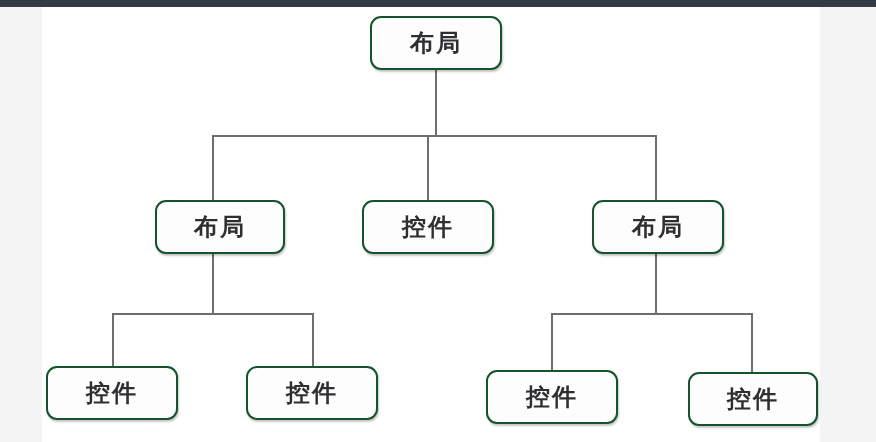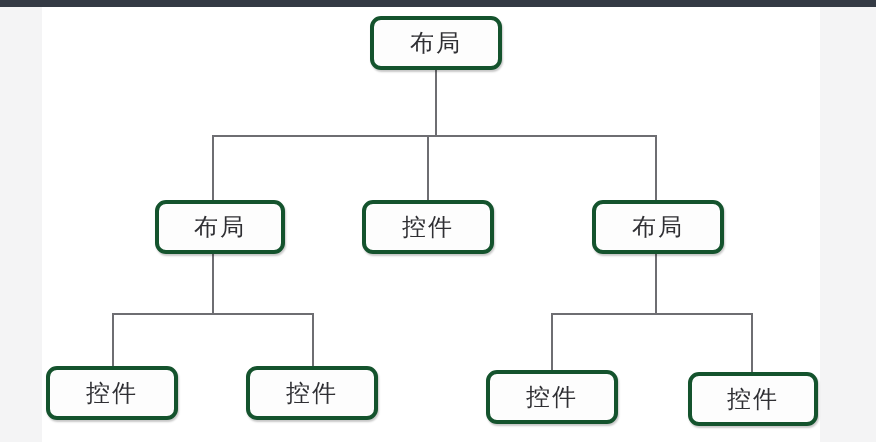--- a/index.html
+++ b/index.html
@@ -53,27 +53,28 @@
     z-index: 1;
   }
   .line.v { width: 2px; }
   .line.h { height: 2px; }
 
   
   .node {
     position: absolute;
     box-sizing: border-box;
     background: #fdfdfd;
-    border: 4px solid #14532d;
+    border: 2px solid #14532d;
     border-radius: 11px;
     box-shadow: 1px 2px 2px rgba(0,0,0,0.22);
     display: flex;
     align-items: center;
     justify-content: center;
     z-index: 3;
+    font-weight: bold;
   }
   .node .label {
     font-size: 24px;
     color: #2f2f33;
     letter-spacing: 2px;
     line-height: 1;
     white-space: nowrap;
     font-family: "DejaVu Sans", "Liberation Sans", sans-serif;
   }
 </style>

